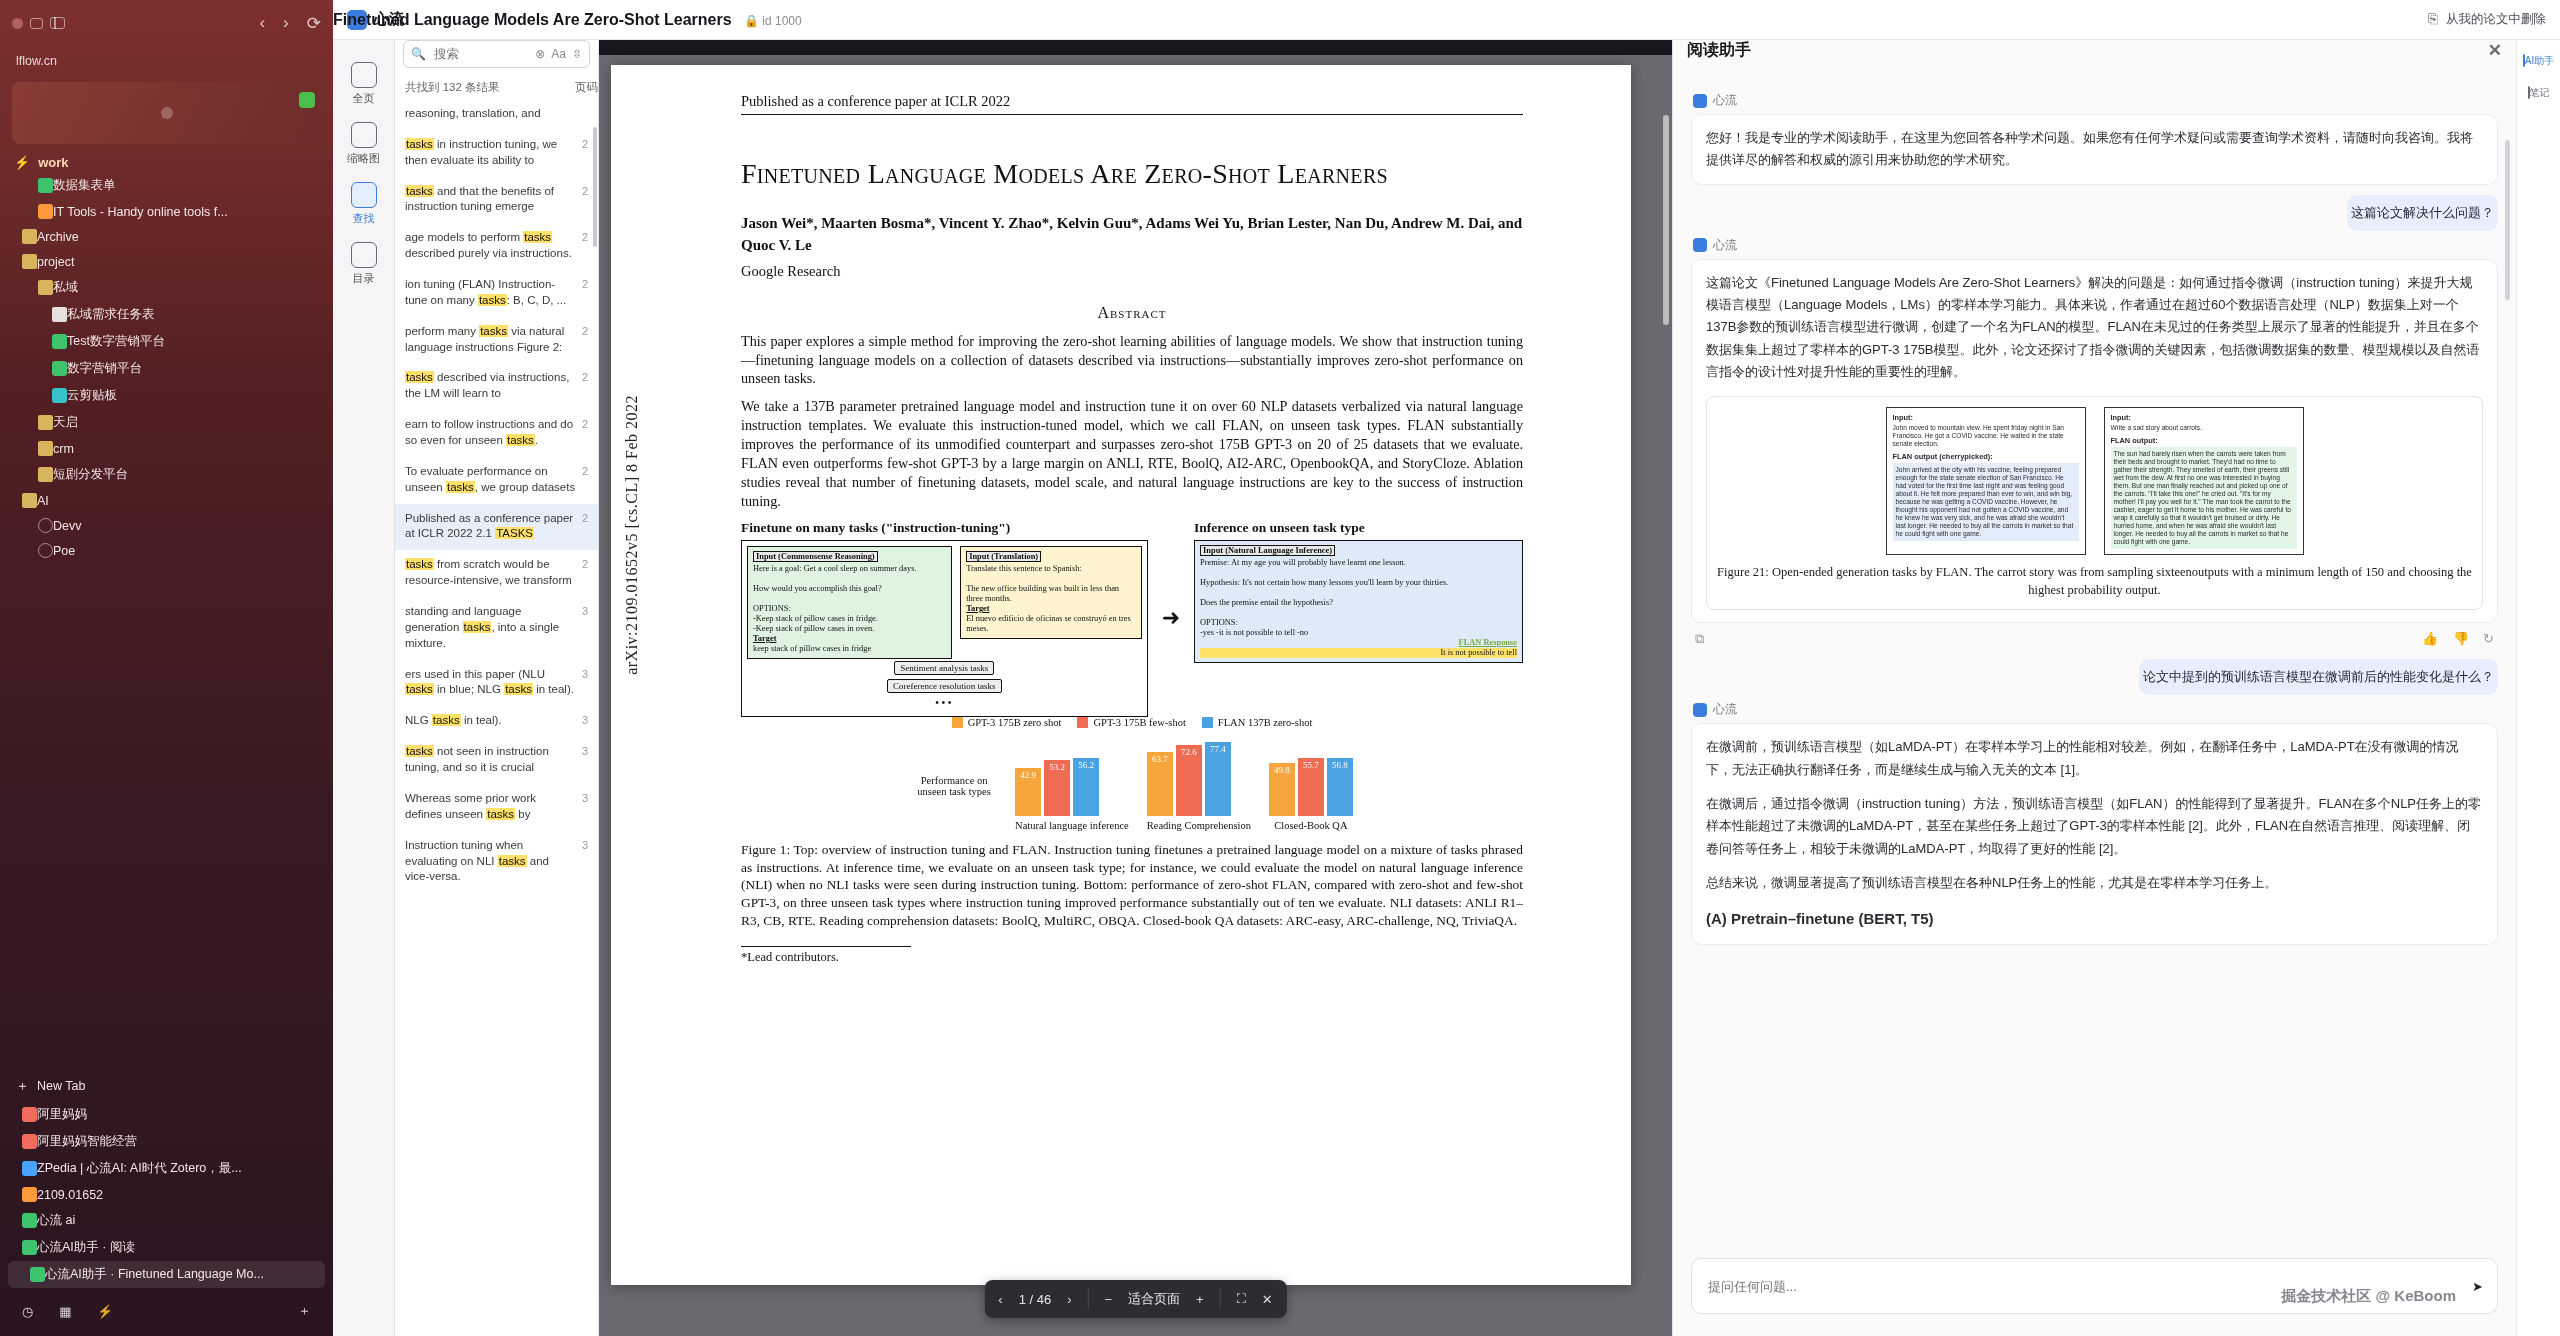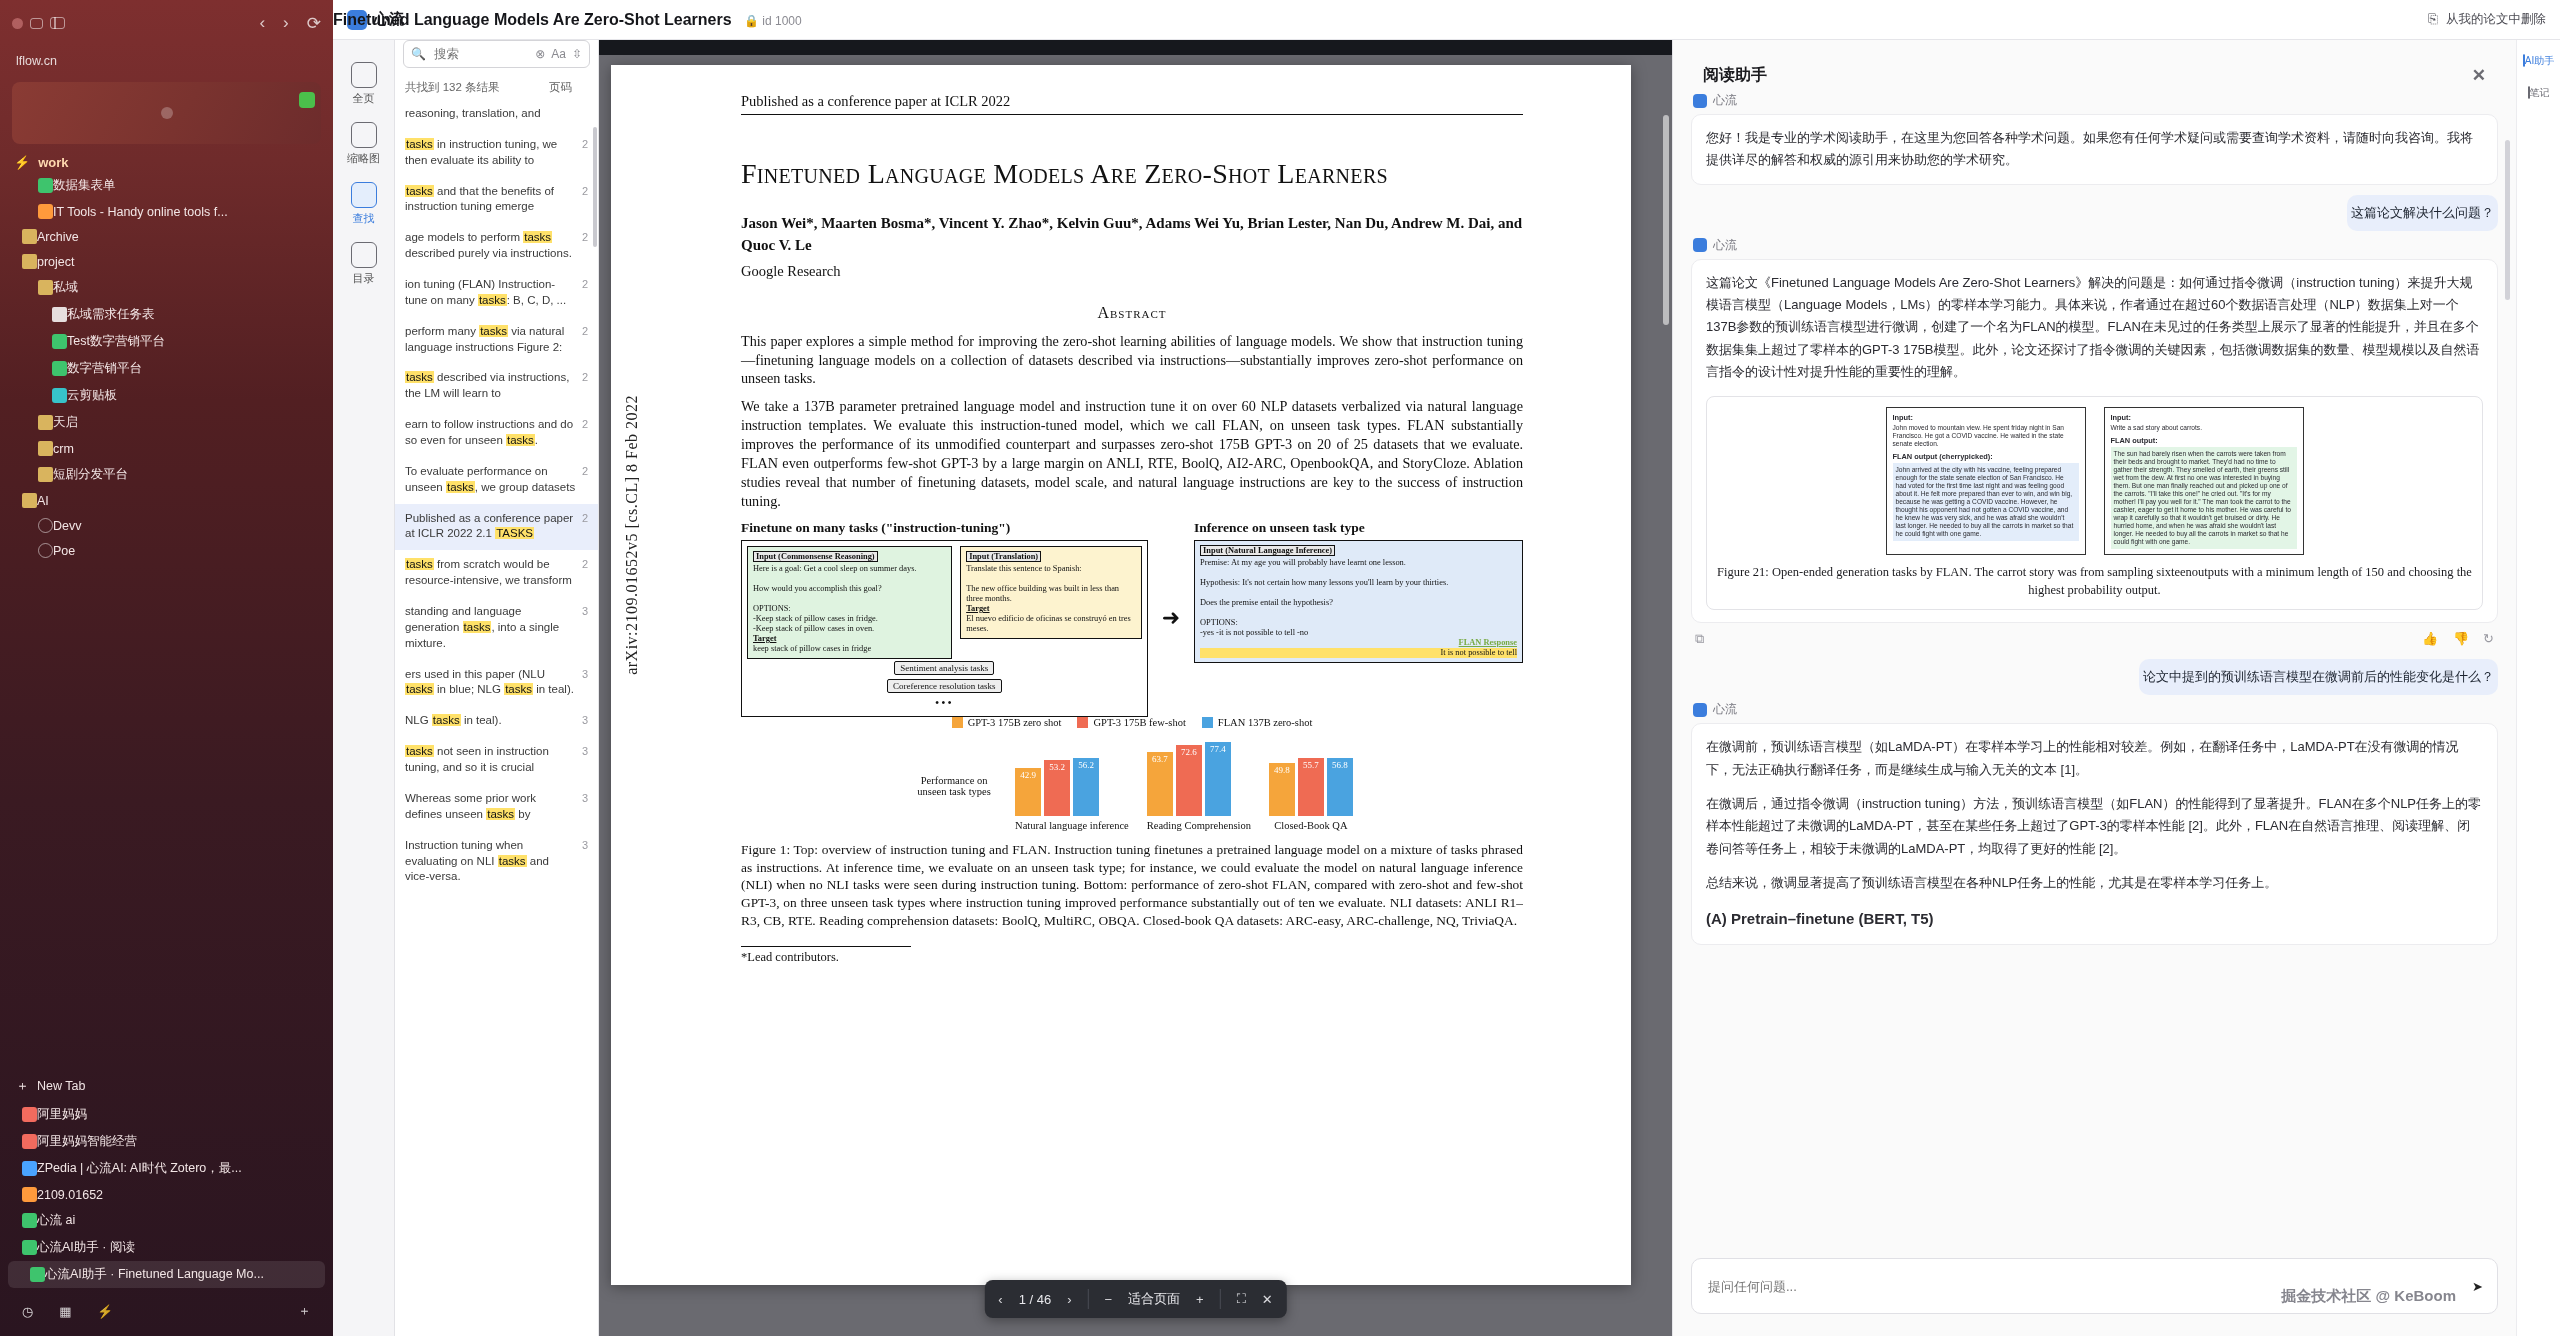--- a/index.html
+++ b/index.html
@@ -65,21 +65,21 @@
   .tool { width:46px; margin:0 auto 16px auto; display:flex; flex-direction:column; align-items:center; gap:3px; color:#555; font-size:11px;}
   .tool .box { width:26px;height:26px;border-radius:6px; border:1.6px solid #6b6b72; }
   .tool.active .box { border-color:#3b7ddd; background:#e4eefc;}
   .tool.active { color:#3b7ddd;}
 
   
   #search-col { position:absolute; left:395px; top:0; width:204px; height:1336px; background:#fff; border-right:1px solid #e6e6e9;}
   #search-box { margin:40px 8px 8px 8px; height:28px; border:1px solid #d4d4d8; border-radius:6px; display:flex; align-items:center; gap:6px; padding:0 7px; }
   #search-box input { border:0; outline:0; flex:1; font-size:12.5px; font-family:"Liberation Sans", sans-serif; color:#222; background:transparent; width:60px;}
   .s-ic { color:#8a8a90; font-size:12px;}
-  #search-meta { display:flex; justify-content:space-between; padding:4px 26px 4px 10px; font-size:11.5px; color:#666;}
+  #search-meta { display:flex; justify-content:space-between; padding:4px 0 4px 10px; font-size:11.5px; color:#666;}
   #results { height:1230px; overflow:hidden; position:relative;}
   .res { padding:7px 10px 8px 10px; font-size:11.5px; line-height:1.38; color:#3a3a3a; display:flex; gap:6px; }
   .res .txt { flex:1; }
   .res .pg { color:#9a9aa0; font-size:11px;}
   .res.sel { background:#e9eefb; }
   mark { background:#ffe169; color:#111; padding:0 1px;}
   #res-scroll { position:absolute; right:1px; top:28px; width:4px; height:120px; background:#c9c9cf; border-radius:2px;}
 
   
   #paper-wrap { position:absolute; left:599px; top:0; right:888px; bottom:0; background:#5a5a60; }
@@ -139,21 +139,21 @@
     background:#ffffff; border-bottom:1px solid #e5e5e9; display:flex; align-items:center; padding:0 14px; gap:10px;
   }
   #brand { display:flex; align-items:center; gap:7px; font-weight:bold; color:#1b1b1f; font-size:15px;}
   #brand .logo { width:20px;height:20px;border-radius:5px;background:#3b7ddd; }
   #doc-title { position:absolute; left:0; right:0; text-align:left; font-size:16px; font-weight:bold; color:#15161a; pointer-events:none;}
   #doc-id { font-size:12px; color:#8b8b92; font-weight:normal; margin-left:8px;}
   #header-right { margin-left:auto; display:flex; align-items:center; gap:8px; font-size:12.5px; color:#4a4a52;}
 
   
   #assistant { position:absolute; right:44px; top:40px; width:844px; bottom:0; background:#fafafa; border-left:1px solid #e5e5e9; }
-  #asst-head { height:46px; display:flex; align-items:flex-end; padding:0 30px; font-size:16px; font-weight:bold; color:#1b1b1f;}
+  #asst-head { height:46px; display:flex; align-items:flex-start; padding:0 14px; font-size:16px; font-weight:bold; color:#1b1b1f;}
   #asst-close { margin-left:auto; font-size:17px; color:#6b6b72;}
   #asst-body { position:absolute; top:46px; left:0; right:0; bottom:92px; overflow:hidden; padding:0 18px;}
   .msg-name { font-size:12px; color:#7a7a82; margin:6px 0 5px 2px; display:flex; gap:6px; align-items:center;}
   .msg-name .av { width:14px;height:14px;border-radius:4px;background:#3b7ddd;}
   .bubble { background:#fff; border:1px solid #ececef; border-radius:10px; padding:12px 14px; font-size:13px; line-height:1.72; color:#2b2b31;}
   .bubble p { margin:0 0 12px 0;}
   .bubble p:last-child{margin-bottom:0;}
   .user-row { display:flex; justify-content:flex-end; margin:10px 0 2px 0;}
   .user-bubble { background:#e8eefb; border-radius:10px; padding:9px 4px; font-size:13px; color:#1d2430;}
   .fig-card { border:1px solid #e3e3e7; border-radius:8px; background:#fff; padding:10px; margin-top:10px;}

